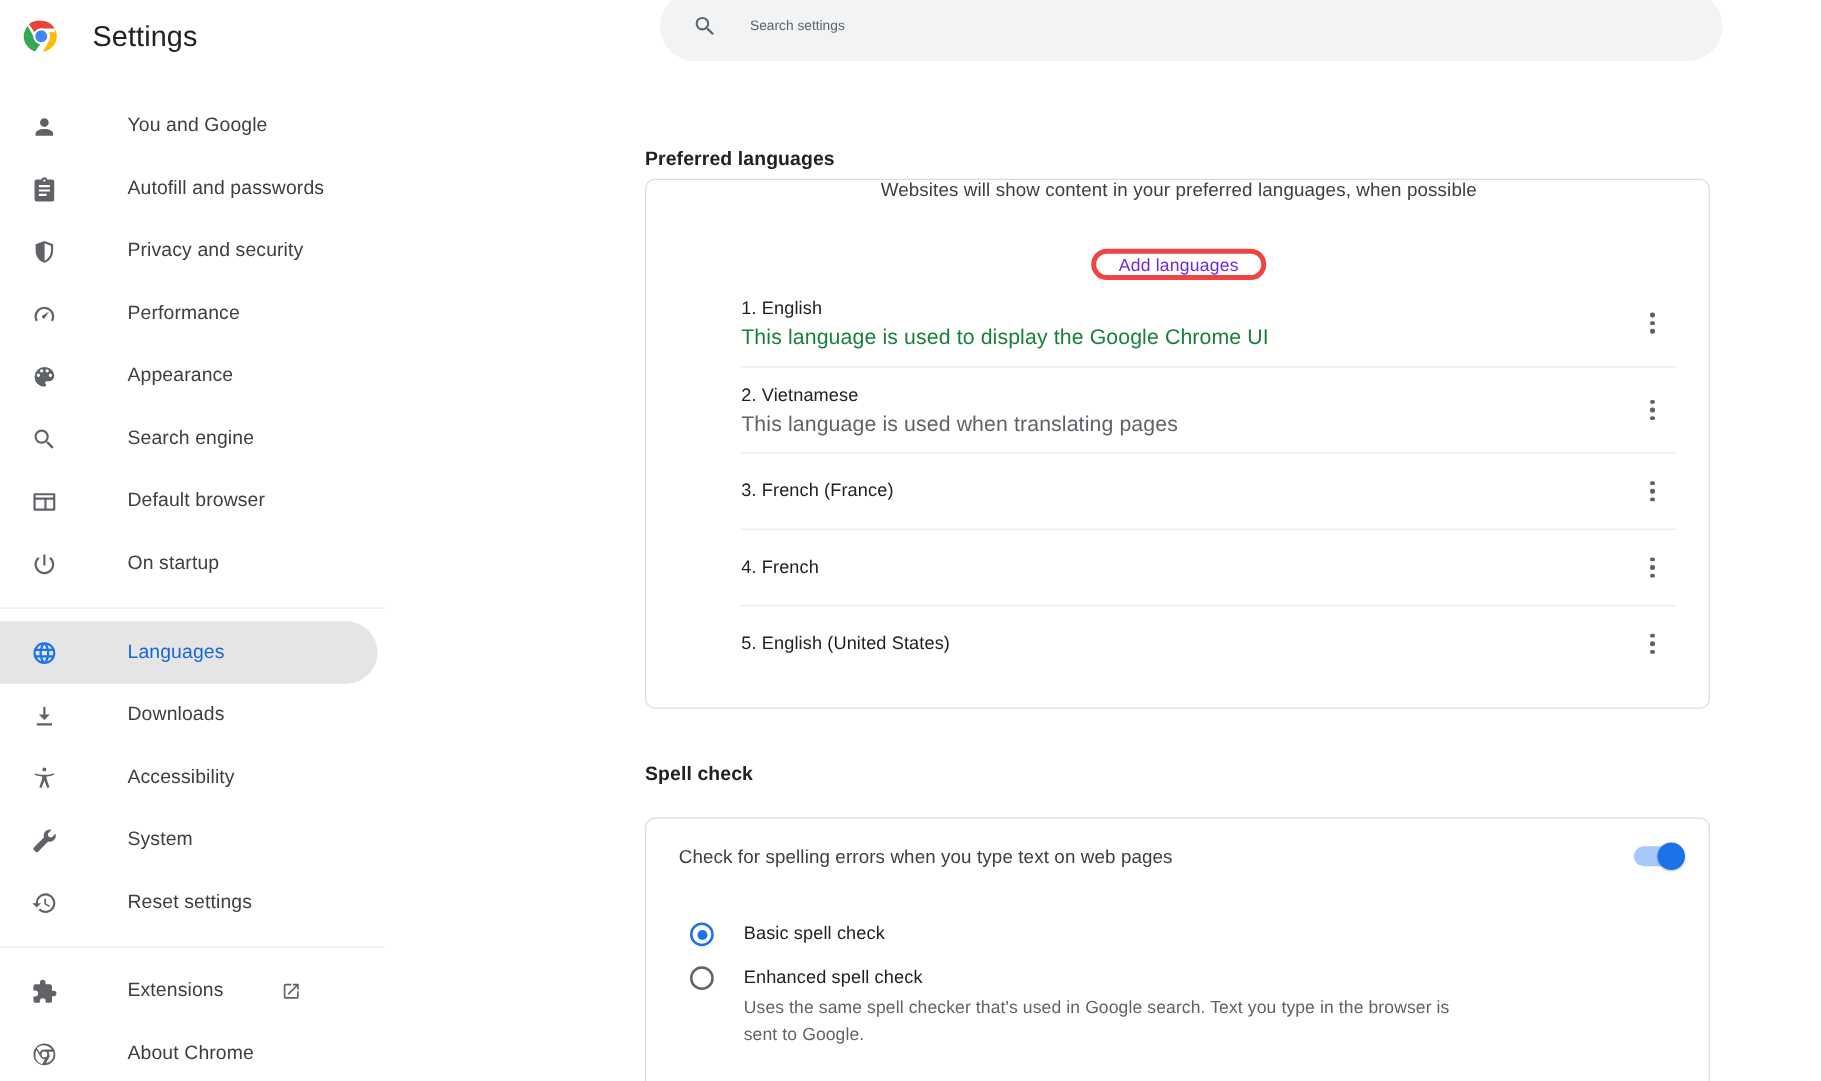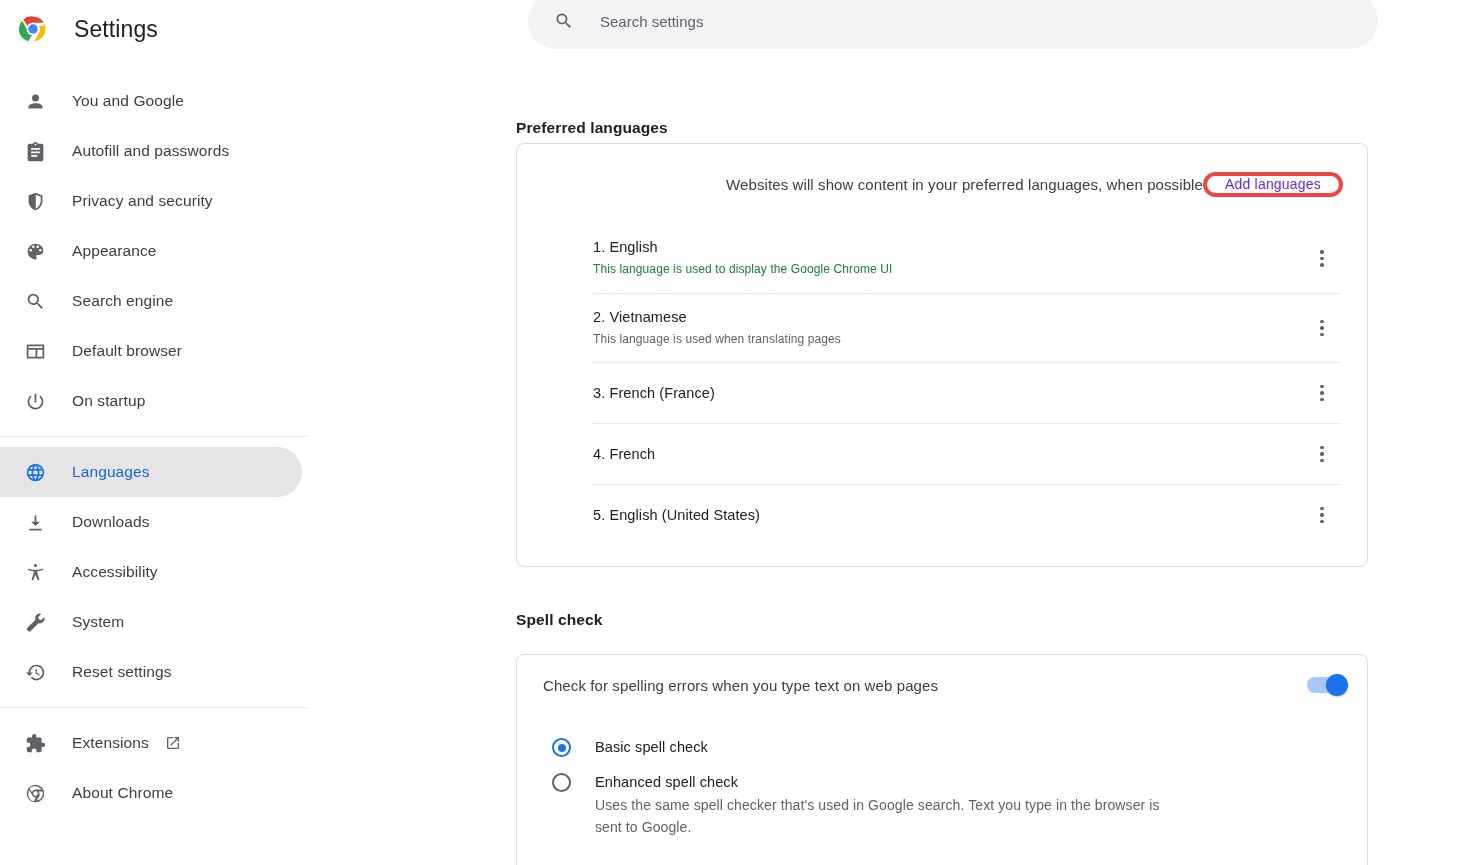--- a/index.html
+++ b/index.html
@@ -50,20 +50,21 @@
   .nav-item {
     position: relative;
     display: flex;
     align-items: center;
     height: 50px;
     padding-left: 24px;
     cursor: pointer;
     border-top-right-radius: 25px;
     border-bottom-right-radius: 25px;
     width: 302px;
+    gap: 30px;
   }
   .nav-item .nav-icon {
     width: 22px; height: 22px;
     flex: none;
     display: flex; align-items: center; justify-content: center;
     color: #5f6368;
   }
   .nav-item .nav-icon svg { width: 21px; height: 21px; display: block; fill: currentColor; }
   .nav-item .nav-label {
     margin-left: 26px;
@@ -109,21 +110,21 @@
     display: flex;
     align-items: center;
     padding-left: 26px;
   }
   .searchbar .search-icon { width: 20px; height: 20px; color: #5f6368; flex: none; display:flex; }
   .searchbar .search-icon svg { width: 20px; height: 20px; fill: currentColor; display:block; }
   .searchbar input {
     border: 0; outline: 0; background: transparent;
     margin-left: 26px;
     font-family: inherit;
-    font-size: 15px;
+    font-size: 11px;
     color: #202124;
     width: 700px;
   }
   .searchbar input::placeholder { color: #5f6368; }
 
   .section-title {
     position: absolute;
     left: 206px;
     font-size: 15.5px;
     color: #202124;
@@ -139,23 +140,24 @@
     background: #ffffff;
     border: 1px solid #dadce0;
     border-radius: 8px;
   }
   #card-languages { top: 143px; height: 424px; }
   #card-spell { top: 654px; height: 260px; }
 
   .card-head {
     display: flex;
     align-items: center;
-    justify-content: flex-end;
+    justify-content: space-between;
     height: 80px;
     padding: 0 24px 0 26px;
+    flex-direction: column;
   }
   .card-head-text {
     font-size: 15px;
     color: #3c4043;
     letter-spacing: .1px;
   }
   .add-btn {
     font-family: inherit;
     font-size: 14px;
     font-weight: 500;
@@ -184,21 +186,21 @@
   .lang-row.tall { min-height: 69px; }
 
   .lang-text { padding: 8px 0; }
   .lang-name {
     font-size: 14.5px;
     color: #202124;
     line-height: 22px;
     letter-spacing: .1px;
   }
   .lang-sub {
-    font-size: 12px;
+    font-size: 17px;
     line-height: 23px;
     letter-spacing: .1px;
   }
   .lang-sub.green { color: #188038; }
   .lang-sub.grey { color: #5f6368; }
 
   .kebab {
     width: 30px; height: 30px;
     display: flex;
     flex-direction: column;
@@ -331,20 +333,28 @@
         <div class="nav-item">
           <span class="nav-icon">
             <svg viewBox="0 0 24 24">
                 <path d="M12 2 4 5v6c0 5.05 3.41 9.76 8 11 4.59-1.24 8-5.95 8-11V5l-8-3zm0 2.2 6 2.25V11c0 4-2.55 7.84-6 9.02V4.2z"></path>
                 <path d="M12 4.2 6 6.45V11c0 4 2.55 7.84 6 9.02V4.2z"></path>
               </svg>
           </span>
           <span class="nav-label">Privacy and security</span>
         </div>
 
+        <div class="nav-item">
+          <span class="nav-icon">
+            <svg viewBox="0 0 24 24">
+                <path d="M12 5a9 9 0 0 0-9 9 8.9 8.9 0 0 0 1.2 4.5l1.74-1A6.9 6.9 0 0 1 5 14a7 7 0 1 1 13.06 3.5l1.74 1A8.9 8.9 0 0 0 21 14a9 9 0 0 0-9-9zm4.3 4.3-5.02 3.36a1.6 1.6 0 1 0 1.66 1.66L16.3 9.3z"></path>
+              </svg>
+          </span>
+          <span class="nav-label">Performance</span>
+        </div>
 
         <div class="nav-item">
           <span class="nav-icon">
             <svg viewBox="0 0 24 24">
                 <path d="M12 3a9 9 0 0 0 0 18c.83 0 1.5-.67 1.5-1.5 0-.39-.15-.74-.39-1a1.49 1.49 0 0 1 1.09-2.5H16a5 5 0 0 0 5-5c0-4.42-4.03-8-9-8zm-5.5 9A1.5 1.5 0 1 1 8 10.5 1.5 1.5 0 0 1 6.5 12zm3-4A1.5 1.5 0 1 1 11 6.5 1.5 1.5 0 0 1 9.5 8zm5 0A1.5 1.5 0 1 1 16 6.5 1.5 1.5 0 0 1 14.5 8zm3 4A1.5 1.5 0 1 1 19 10.5 1.5 1.5 0 0 1 17.5 12z"></path>
               </svg>
           </span>
           <span class="nav-label">Appearance</span>
         </div>
 

